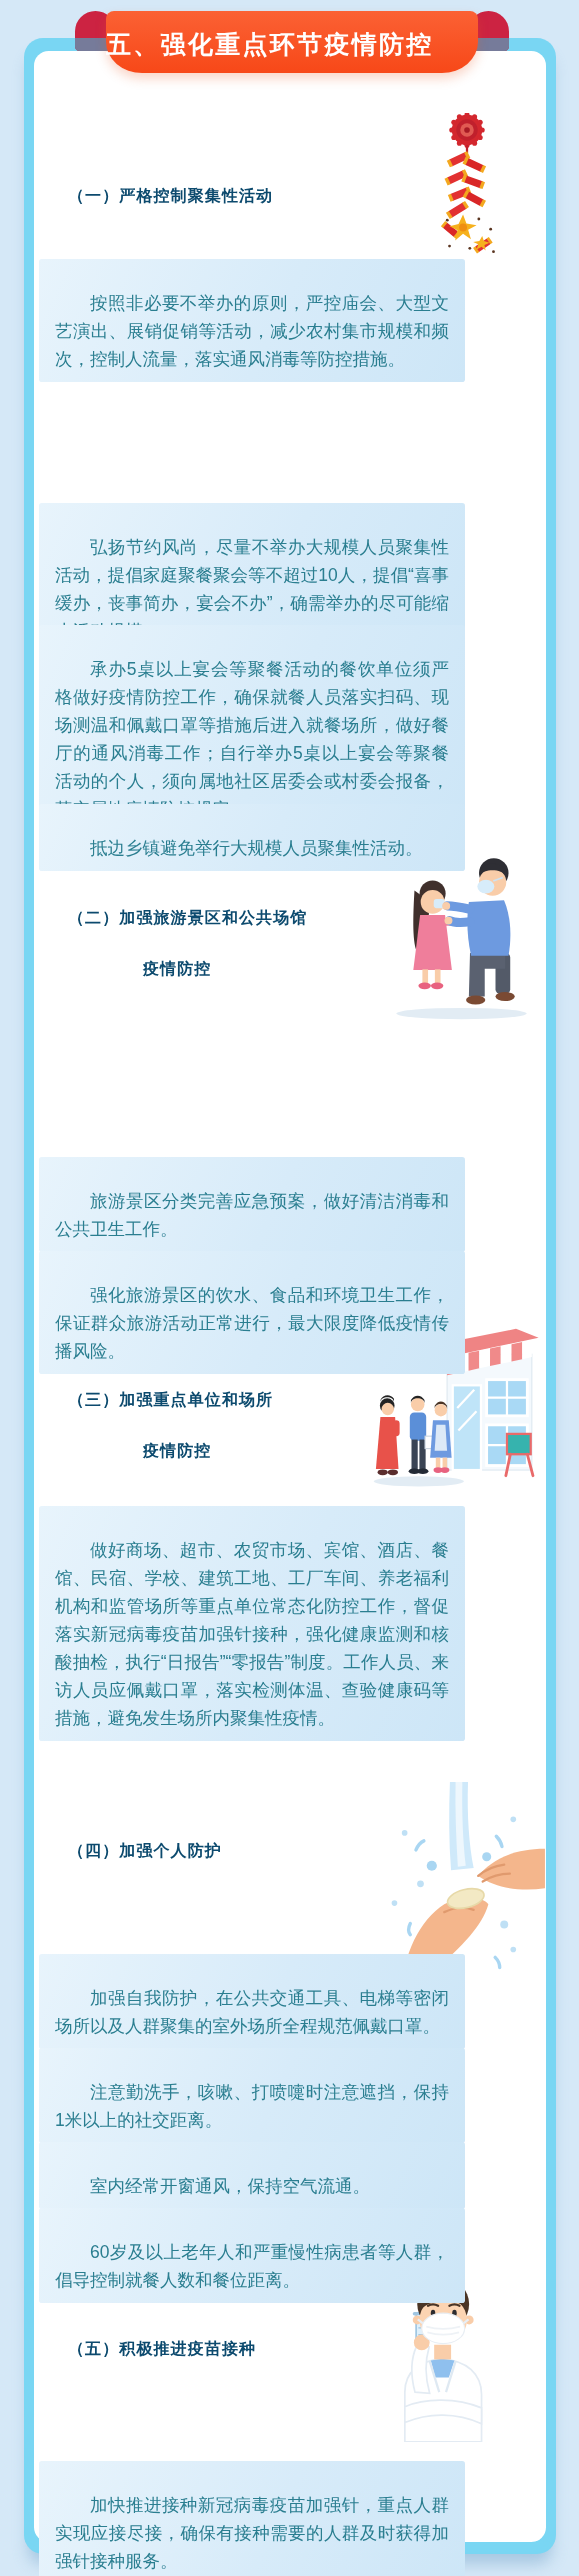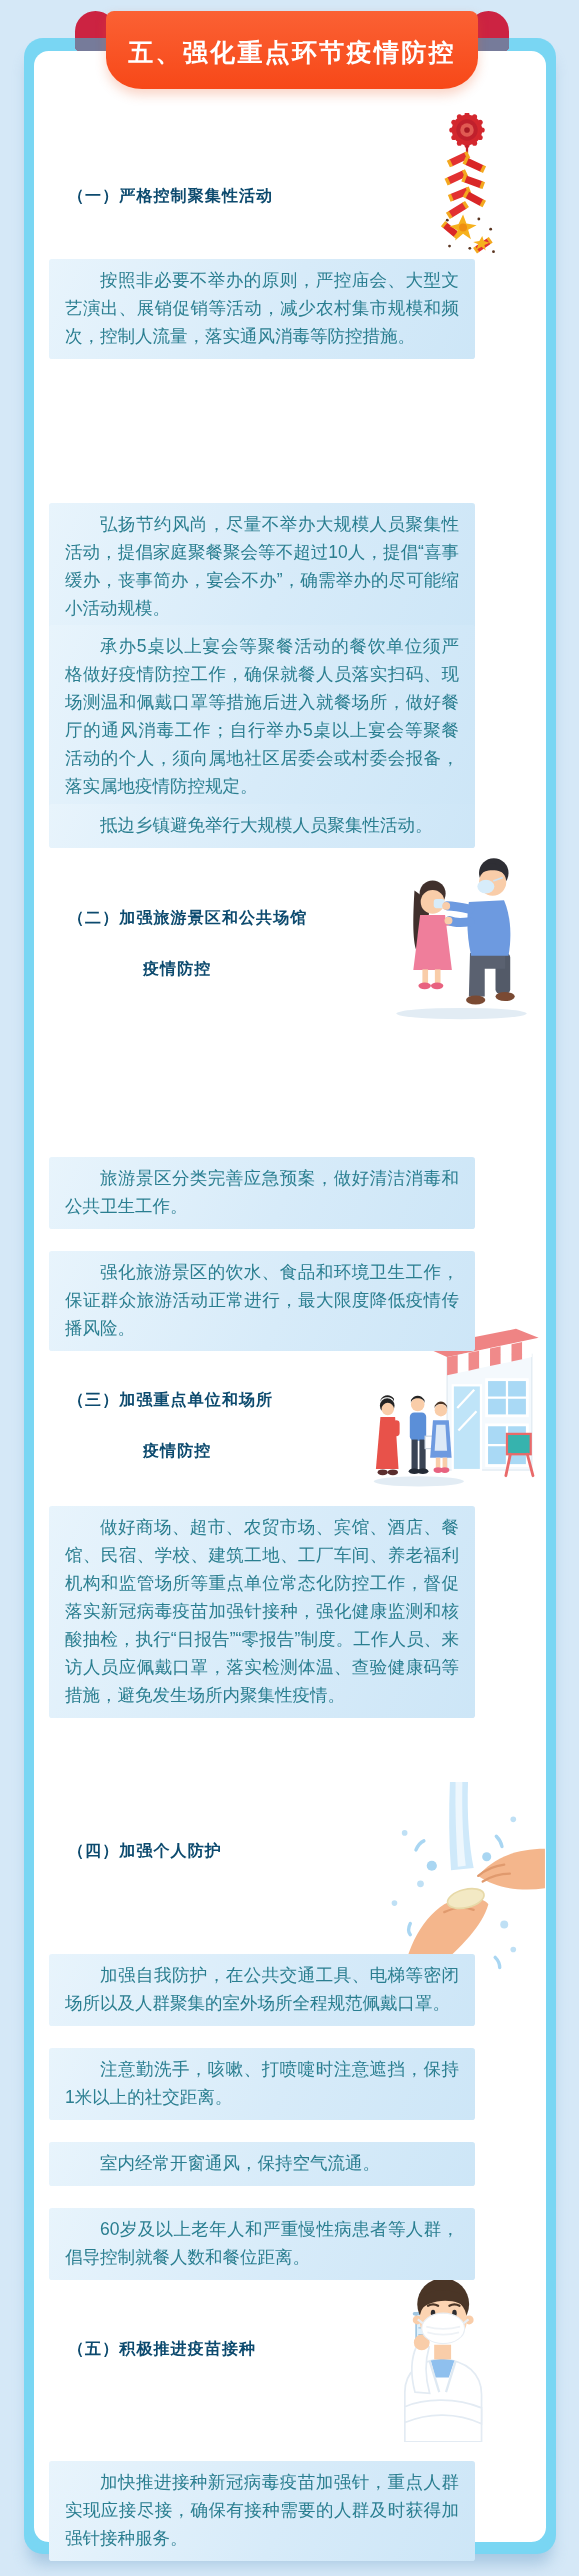--- a/index.html
+++ b/index.html
@@ -9,38 +9,38 @@
   .cyan-card{position:absolute;left:24px;top:38px;width:532px;height:2516px;background:#79d6f3;
              border-radius:19px;box-shadow:0 13.6px 14.7px -4.5px rgba(110,160,200,.45);}
   .white-card{position:absolute;left:34px;top:51px;width:512px;height:2491px;background:#ffffff;
               border-radius:14.7px;}
   
   .ribbon{position:absolute;left:75px;top:10.7px;width:434px;height:80px;z-index:5;}
   .curl{position:absolute;top:0;width:41px;height:40px;background:#cc2342;
         border-radius:20.4px 20.4px 4.5px 4.5px;overflow:hidden;}
   .curl.l{left:0}.curl.r{right:0}
   .curl::after{content:"";position:absolute;left:0;top:27px;width:41px;height:13px;background:#767b9a;}
-  .ribbon-body{position:absolute;left:31px;right:31px;top:0;height:78px;
+  .ribbon-body{position:absolute;left:31px;right:31px;top:0;height:62px;
                background:linear-gradient(180deg,#fb6134 0%,#f74818 100%);
                border-radius:8px 8px 36px 36px / 8px 8px 31px 31px;
-               display:flex;align-items:center;justify-content:center;
+               display:flex;align-items:center;justify-content:flex-start;
                box-shadow:0 5.7px 10.2px rgba(235,90,40,.25);}
   .ribbon-title{color:#ffffff;font-size:25px;font-weight:bold;letter-spacing:2.3px;padding-top:5.7px;}
   
   .h{position:absolute;left:68px;font-size:16px;font-weight:bold;color:#0c4a6e;
      letter-spacing:1.1px;z-index:4;white-space:nowrap;}
   .h.indent{left:143px;}
   .h1a{top:186px}
   .h2a{top:908px}.h2b{top:959px}
   .h3a{top:1390px}.h3b{top:1441px}
   .h4a{top:1841px}
   .h5a{top:2339px}
   
-  .ibox{position:absolute;left:49px;width:426px;box-sizing:border-box;
-        padding:7px 16px 9px;border-radius:2.8px;z-index:3;
+  .ibox{position:absolute;left:39px;width:426px;box-sizing:border-box;
+        padding:30px 16px 9px;border-radius:2.8px;z-index:3;
         background:linear-gradient(115deg,#e8f4fc 0%,#d7ebf9 55%,#cde6f7 100%);}
   .ibox p{margin:0;font-size:17.5px;line-height:28px;color:#2a7e90;
           text-indent:2em;text-align:justify;}
   .b1{top:259px}.b2{top:381px}.b3{top:503px}.b4{top:625px}.b5{top:804px}
   .b6{top:1035px}.b7{top:1157px}.b8{top:1251px}
   .b9{top:1506px}.b10{top:1713px}
   .b11{top:1954px}.b12{top:2048px}.b13{top:2142px}.b14{top:2208px}
   .b15{top:2461px}
   
   .illo{position:absolute;z-index:2;}

